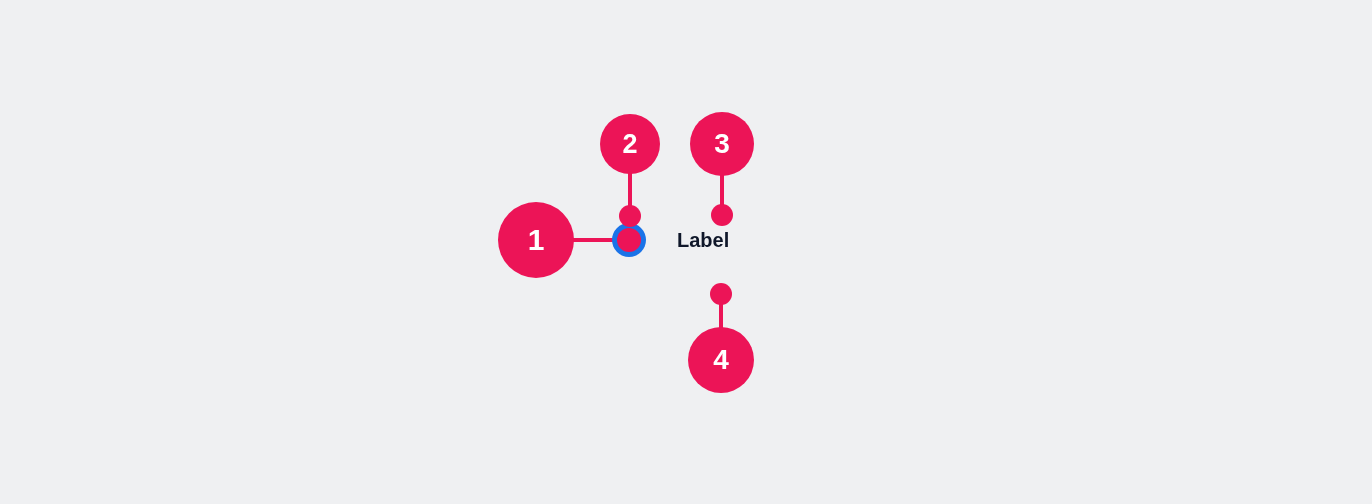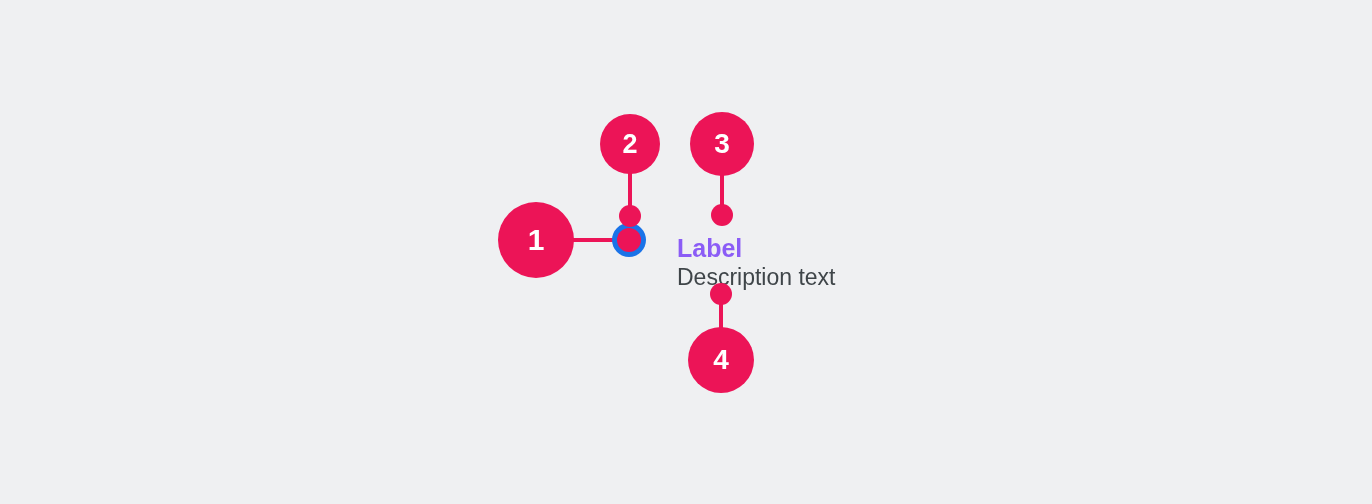--- a/index.html
+++ b/index.html
@@ -95,27 +95,26 @@
   .radio-inner {
     width: 13px; height: 13px;
     border-radius: 50%;
     background: #f4f5f7;
   }
 
   
   .label-text {
     position: absolute;
     left: 677px; top: 225px;
-    font-size: 25px;
+    font-size: 20px;
     font-weight: bold;
-    color: #8b5cf6;
+    color: #0f172a;
     line-height: 30px;
     white-space: nowrap;
     z-index: 5;
-    margin-top: 8px;
   }
   .description-text {
     position: absolute;
     left: 677px; top: 263px;
     font-size: 23px;
     font-weight: normal;
     color: #3f4549;
     line-height: 28px;
     white-space: nowrap;
     z-index: 5;
@@ -134,20 +133,19 @@
   <div class="leader-dot dot-1"></div>
   <div class="leader-dot dot-2"></div>
   <div class="leader-dot dot-3"></div>
   <div class="leader-dot dot-4"></div>
 
   <div class="radio-control">
     <div class="radio-inner"></div>
   </div>
 
   <div class="label-text">Label</div>
-  <div class="description-text">Description text</div>
 
   <div class="badge badge-1">1</div>
   <div class="badge badge-2">2</div>
   <div class="badge badge-3">3</div>
   <div class="badge badge-4">4</div>
 
 </div>
 
 </body></html>

